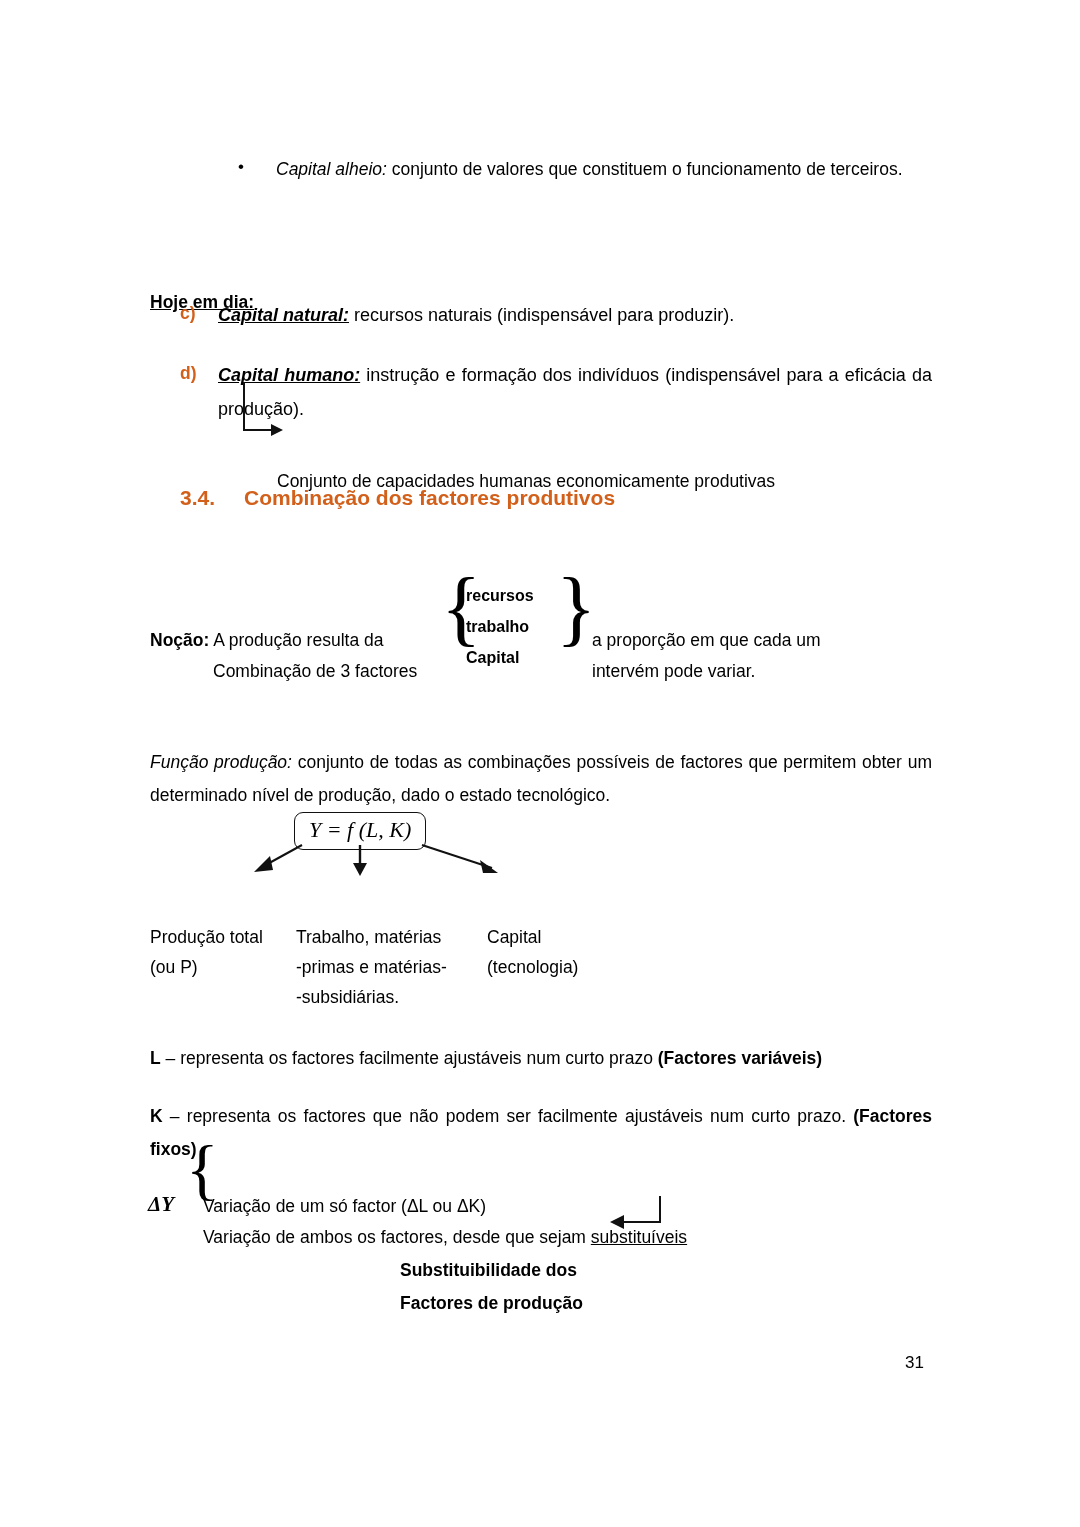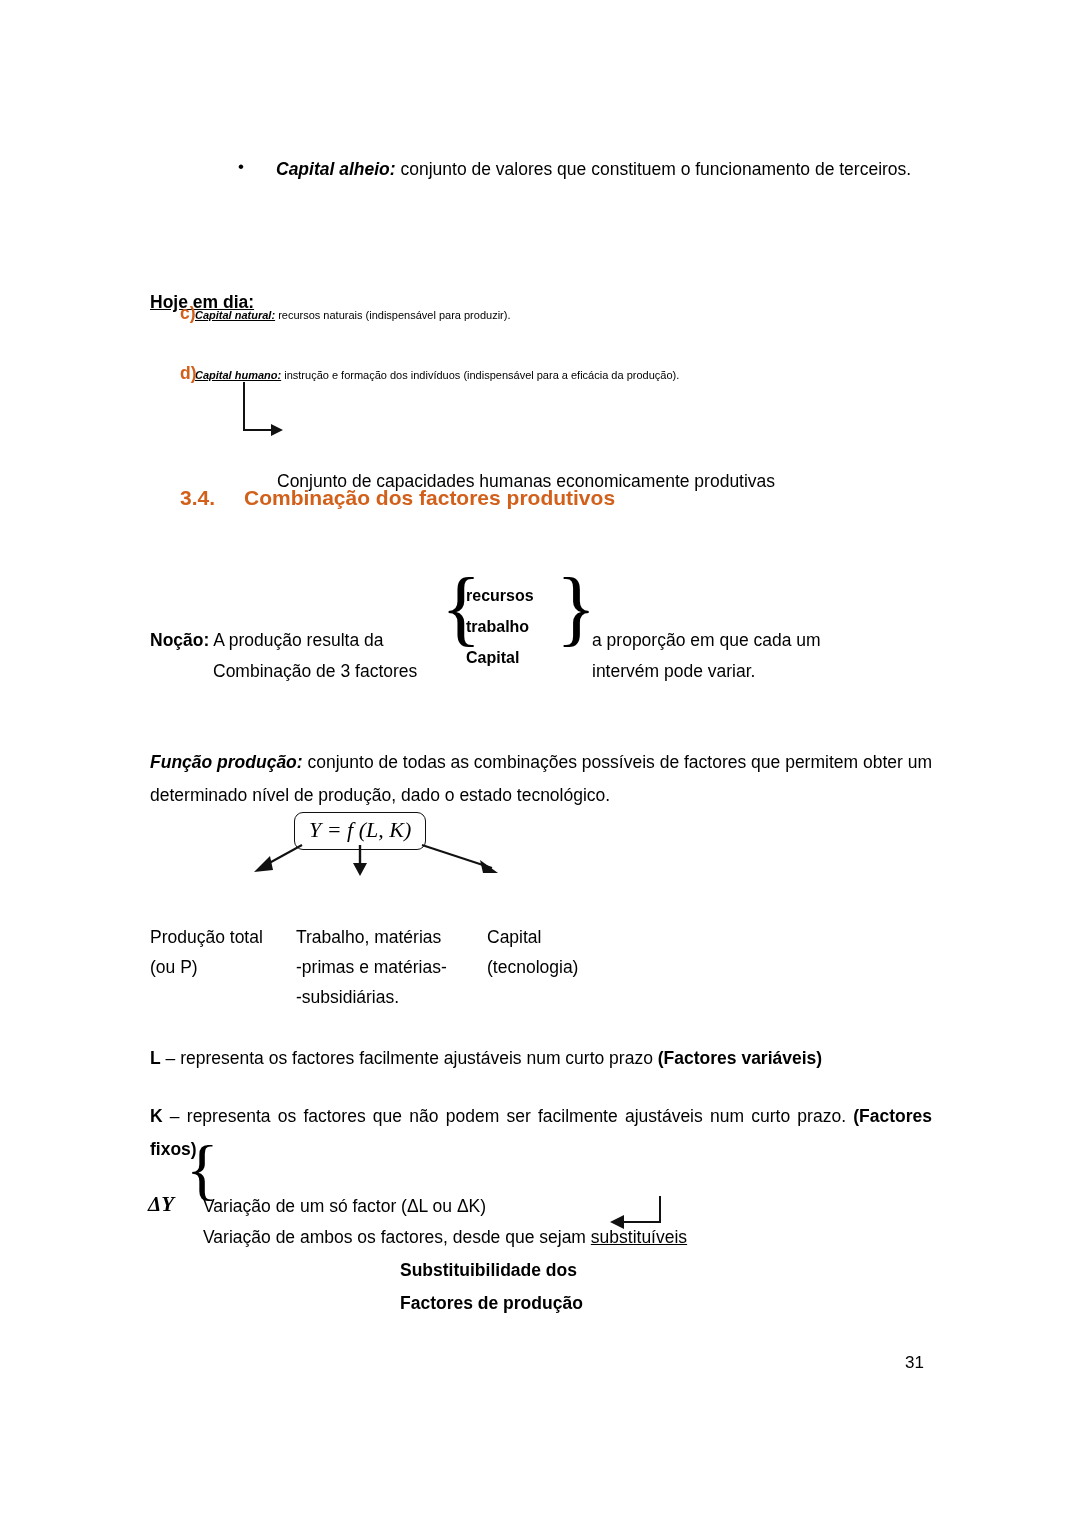--- a/index.html
+++ b/index.html
@@ -26,21 +26,21 @@
     line-height: 30px;
     color: #000;
     margin-top: 48px;
   }
   .just {
     text-align: justify;
     text-justify: inter-word;
   }
   .b  { font-weight: bold; }
   .u  { text-decoration: underline; }
-  .bi { font-weight: bold; font-style: italic; }
+  .bi { font-weight: normal; font-style: italic; }
   .biu{ font-weight: bold; font-style: italic; text-decoration: underline; }
 
   
   .bullet-row {
     position: absolute;
     left: 238px;
     top: 152px;
     width: 698px;
   }
   .bullet-mark {
@@ -68,22 +68,22 @@
     position: absolute;
     left: 0;
     top: 0;
     width: 30px;
     color: #D2601A;
     font-weight: bold;
     font-size: 17.5px;
     line-height: 30px;
   }
   .letter-body {
-    margin-left: 15px;
-    font-size: 11px;
+    margin-left: 38px;
+    font-size: 18px;
     line-height: 34px;
     text-align: justify;
     text-justify: inter-word;
   }
 
   
   .heading34 {
     position: absolute;
     left: 180px;
     top: 483px;

